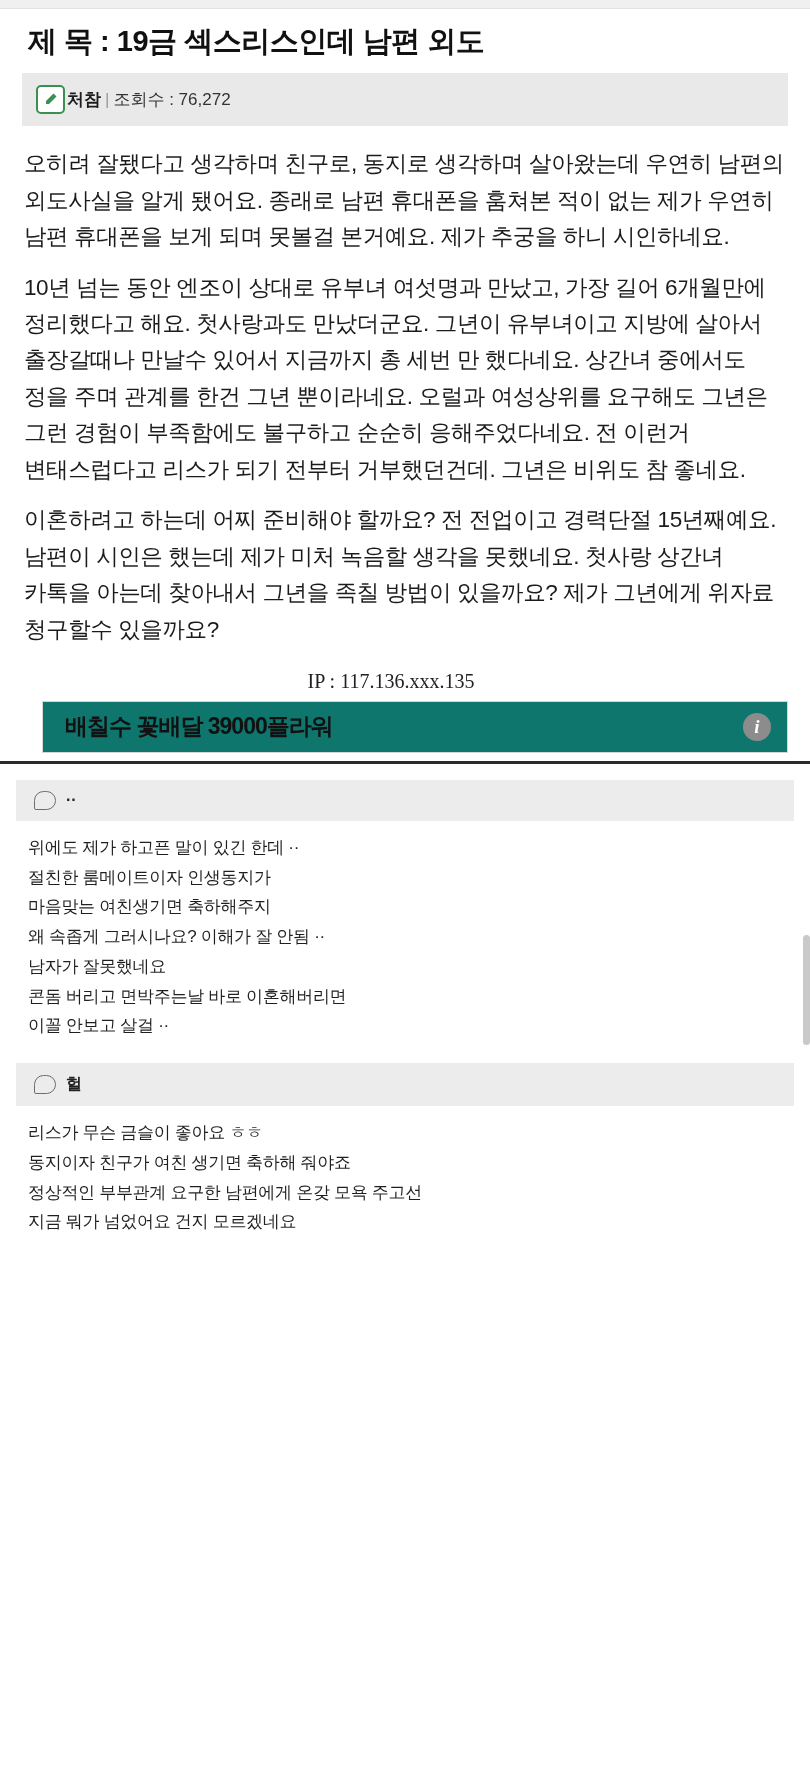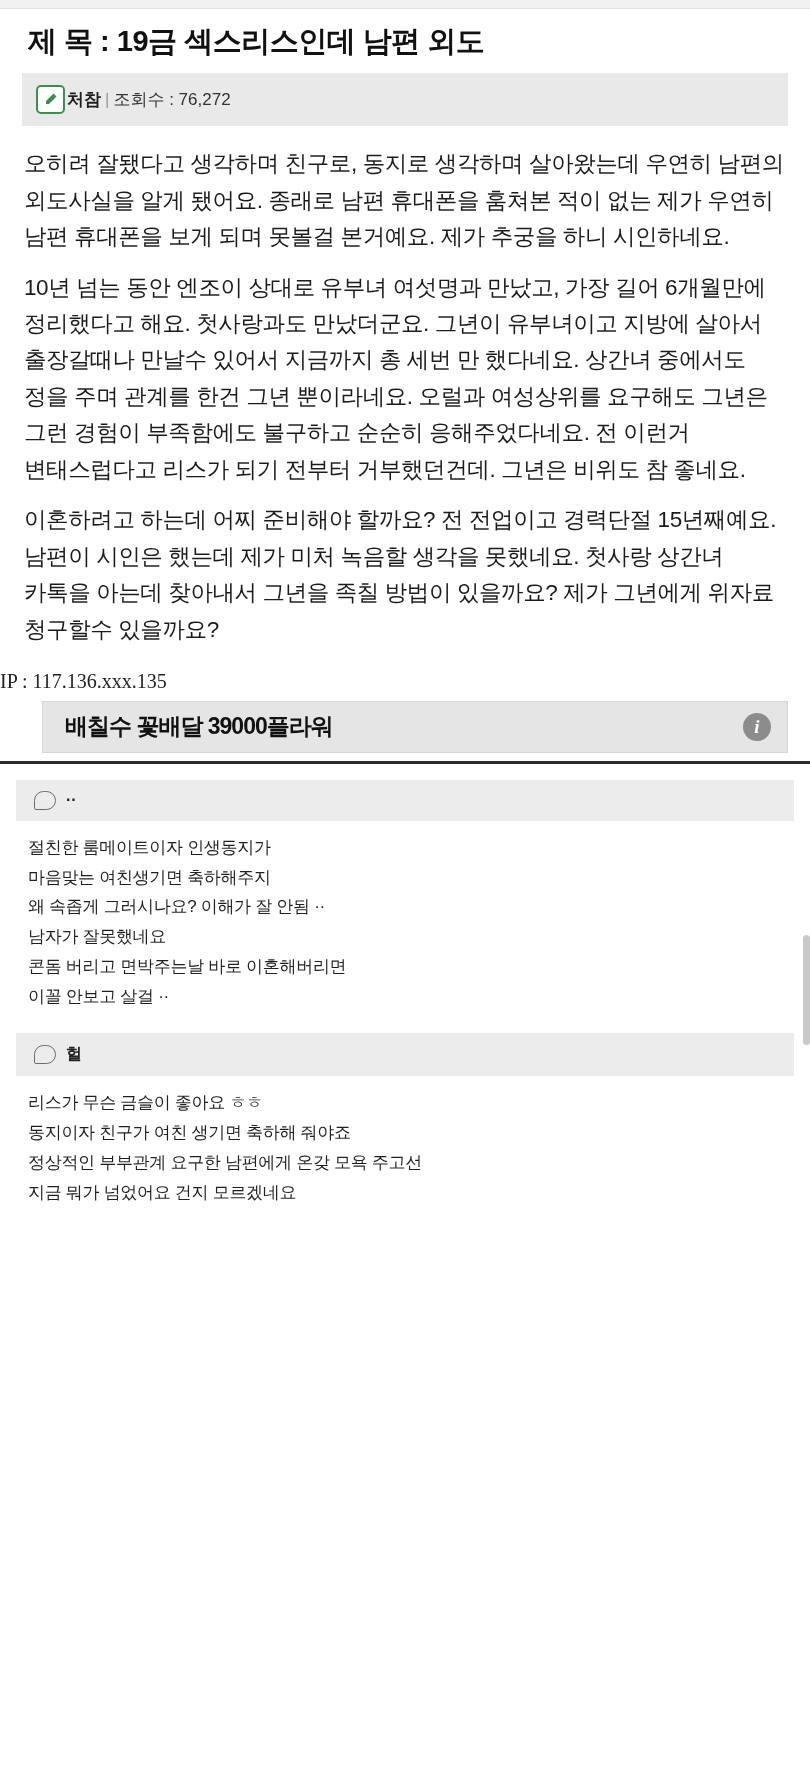--- a/index.html
+++ b/index.html
@@ -74,31 +74,31 @@
     font-size: 22.5px;
     line-height: 1.62;
     letter-spacing: -0.4px;
     color: #1b1b1b;
     margin: 0 0 14px 0;
     word-break: keep-all;
   }
   .para:last-child { margin-bottom: 0; }
 
   .ip-line {
-    text-align: left;
+    text-align: center;
     font-family: "Liberation Serif", serif;
     font-size: 20px;
     color: #222222;
     padding: 22px 28px 8px 0;
   }
 
   .ad-box {
     margin: 0 22px 0 42px;
     border: 1px solid #d6d6d6;
-    background: #e5e5e5;
+    background: #0f766e;
     height: 52px;
     display: flex;
     align-items: center;
     justify-content: space-between;
     padding: 0 16px 0 22px;
     box-sizing: border-box;
   }
   .ad-text {
     font-size: 23px;
     font-weight: bold;
@@ -211,20 +211,21 @@
   <div class="ad-underline"></div>
 
   <div class="comments">
 
     <div class="comment-block">
       <div class="comment-head">
         <span class="bubble-icon"></span>
         <span class="comment-nick">··</span>
       </div>
       <div class="comment-lines">
+        <div class="comment-line">위에도 제가 하고픈 말이 있긴 한데 ··</div>
         <div class="comment-line">절친한 룸메이트이자 인생동지가</div>
         <div class="comment-line">마음맞는 여친생기면 축하해주지</div>
         <div class="comment-line">왜 속좁게 그러시나요? 이해가 잘 안됨 ··</div>
         <div class="comment-line">남자가 잘못했네요</div>
         <div class="comment-line">콘돔 버리고 면박주는날 바로 이혼해버리면</div>
         <div class="comment-line">이꼴 안보고 살걸 ··</div>
       </div>
     </div>
 
     <div class="comment-block">

